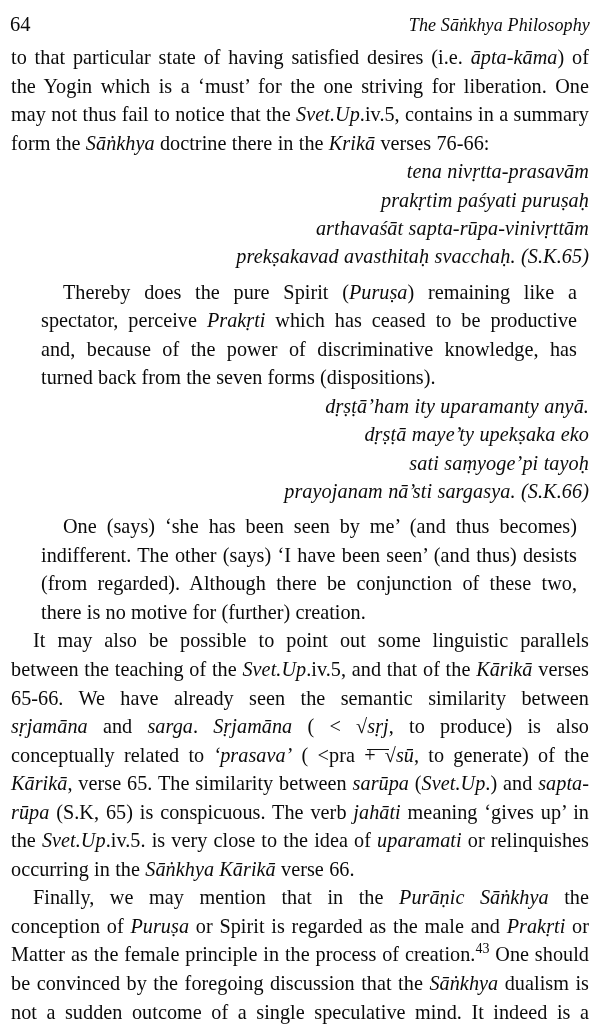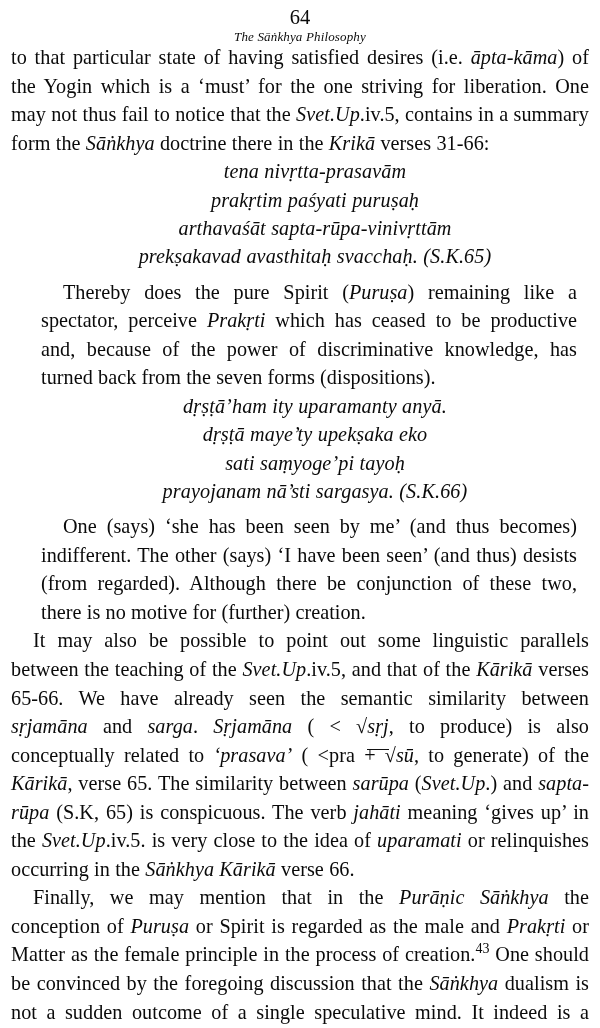--- a/index.html
+++ b/index.html
@@ -22,31 +22,30 @@
     padding: 0;
   }
   
   .running-head {
     position: absolute;
     top: 6px;
     left: 10px;
     right: 10px;
     height: 30px;
     display: flex;
-    align-items: center;
+    align-items: flex-end;
     justify-content: space-between;
-    flex-direction: column;
   }
   .folio {
     font-size: 20.5px;
     letter-spacing: 0.1px;
   }
   .head-title {
     font-style: italic;
-    font-size: 13px;
+    font-size: 18px;
     letter-spacing: 0.15px;
   }
   
   .column {
     position: absolute;
     top: 43px;
     left: 11px;
     width: 578px;
   }
   p {
@@ -64,21 +63,21 @@
   p.body-para.indent-first {
     text-indent: 22px;
   }
   
   .verse {
     margin: 0;
     padding-left: 30px;
     font-style: italic;
     font-size: 20.2px;
     line-height: 28.4px;
-    text-align: center;
+    text-align: right;
     letter-spacing: 0.1px;
   }
   .verse-block {
     margin: 0;
     padding: 0;
   }
   
   .quote {
     margin: 0;
     padding-left: 30px;
@@ -115,21 +114,21 @@
 
 <div class="page">
 
   <div class="running-head">
     <span class="folio">64</span>
     <span class="head-title">The Sāṅkhya Philosophy</span>
   </div>
 
   <div class="column">
 
-    <p class="body-para"><span>to that particular state of having satisfied desires (i.e. </span><i>āpta-kāma</i><span>) of the Yogin which is a ‘must’ for the one striving for liberation. One may not thus fail to notice that the </span><i>Svet.Up</i><span>.iv.5, contains in a summary form the </span><i>Sāṅkhya</i><span> doctrine there in the </span><i>Krikā</i><span> verses 31-66:</span></p>
+    <p class="body-para"><span>to that particular state of having satisfied desires (i.e. </span><i>āpta-kāma</i><span>) of the Yogin which is a ‘must’ for the one striving for liberation. One may not thus fail to notice that the </span><i>Svet.Up</i><span>.iv.5, contains in a summary form the </span><i>Sāṅkhya</i><span> doctrine there in the </span><i>Krikā</i><span> verses 76-66:</span></p>
 
     <div class="verse-block">
       <p class="verse">tena nivṛtta-prasavām</p>
       <p class="verse">prakṛtim paśyati puruṣaḥ</p>
       <p class="verse">arthavaśāt sapta-rūpa-vinivṛttām</p>
       <p class="verse">prekṣakavad avasthitaḥ svacchaḥ. (S.K.65)</p>
     </div>
 
     <div class="spacer-sm"></div>
 

